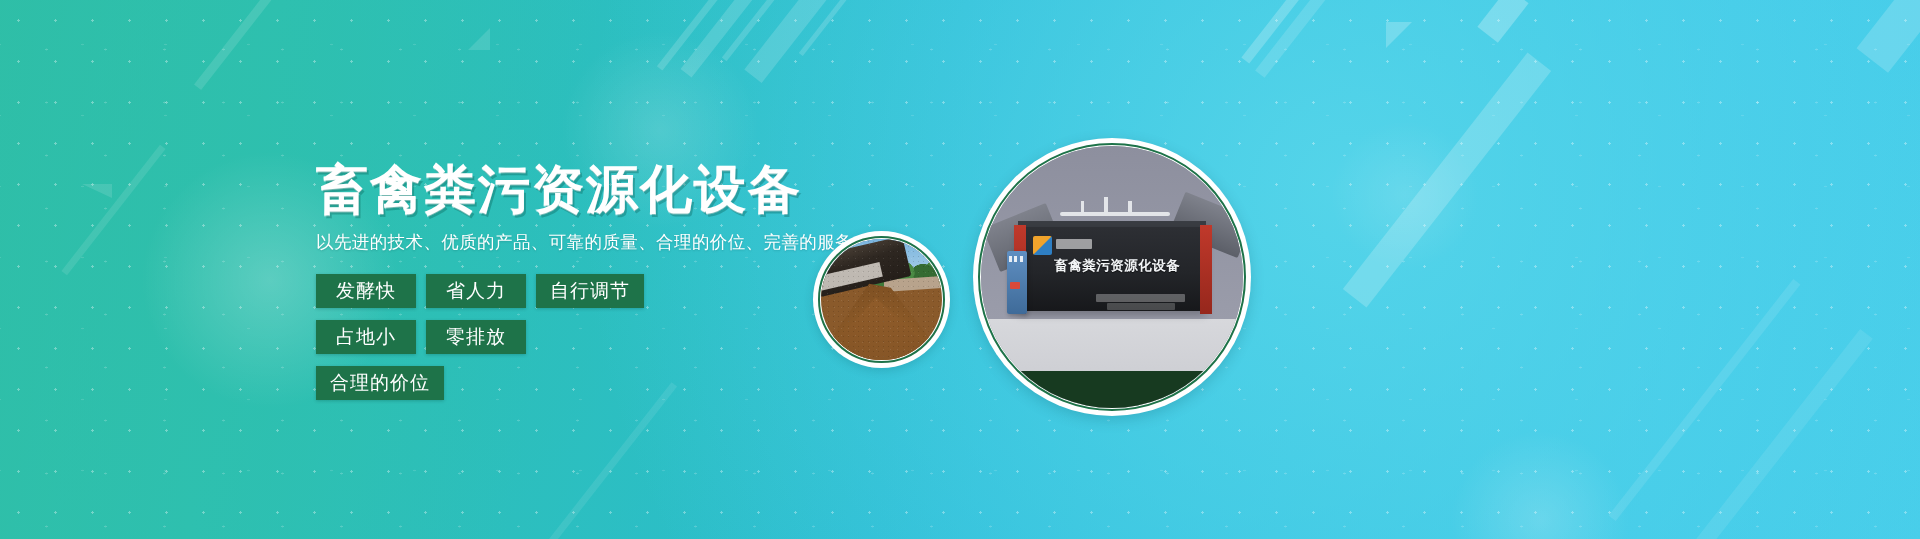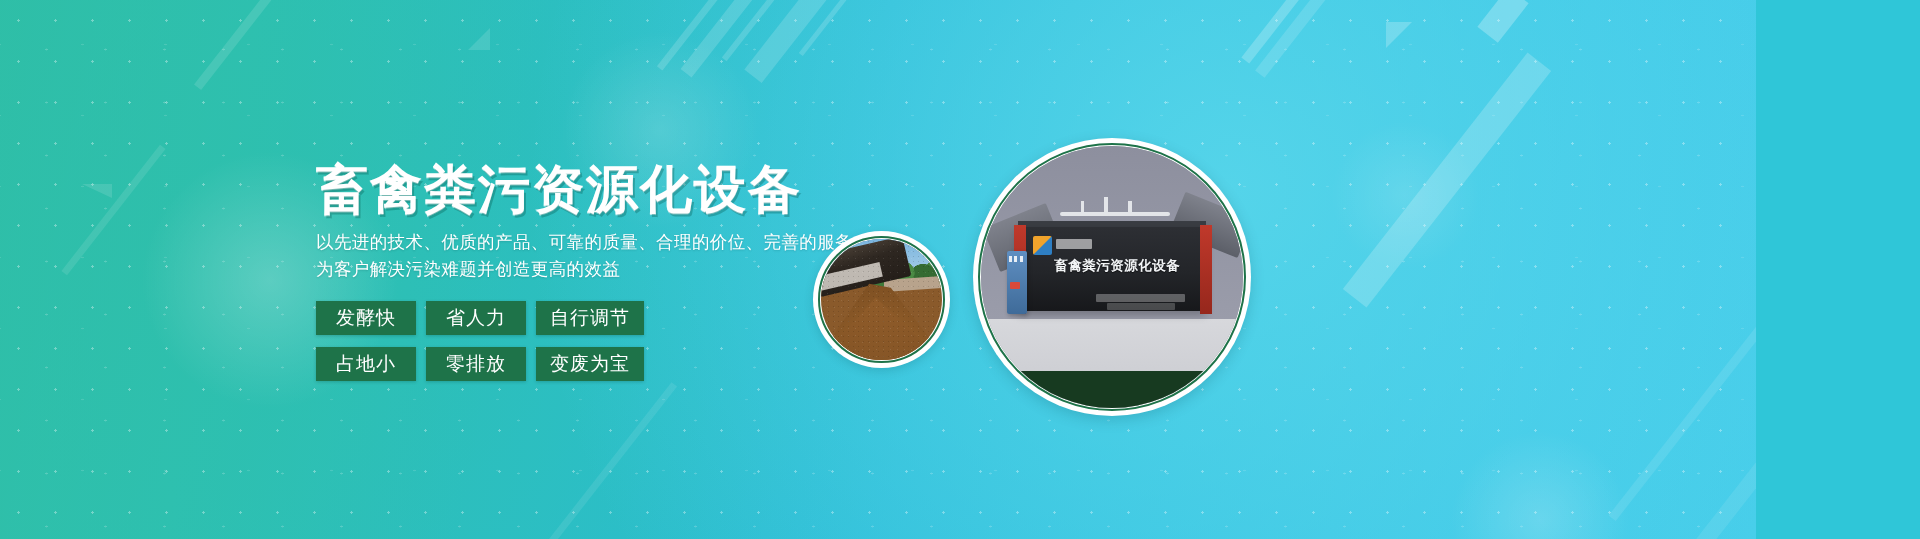--- a/index.html
+++ b/index.html
@@ -2,21 +2,21 @@
 <html><head>
 <meta charset="utf-8">
 <style>
   html,body{margin:0;padding:0;}
   body{
     width:1920px;height:539px;overflow:hidden;
     font-family:"Liberation Sans","DejaVu Sans",sans-serif;
     background:#2fc6d8;
   }
   .banner{
-    position:relative;width:1756px;height:539px;overflow:hidden;
+    position:relative;width:1920px;height:539px;overflow:hidden;
     background:
       radial-gradient(circle at 70% 35%, rgba(90,215,235,.85) 0%, rgba(60,196,222,0) 55%),
       radial-gradient(circle at 8% 45%, rgba(46,190,170,.75) 0%, rgba(46,190,170,0) 48%),
       linear-gradient(100deg,#2fbfa4 0%,#2ec2b4 14%,#2bbfc9 30%,#2bbdd6 48%,#33c3e0 68%,#3fc9e8 86%,#46cdea 100%);
   }
   
   .speckle{
     position:absolute;inset:0;
     background-image:
       radial-gradient(rgba(255,255,255,.40) 1px, transparent 1.2px),
@@ -210,29 +210,28 @@
   <div class="streak s13"></div>
   <div class="streak s14"></div>
   <div class="streak s15"></div>
   <div class="tri t1"></div>
   <div class="tri t2"></div>
   <div class="tri t3"></div>
 
   <div class="copy">
     <h1 class="headline">畜禽粪污资源化设备</h1>
     <p class="sub">以先进的技术、优质的产品、可靠的质量、合理的价位、完善的服务</p>
-    <p class="sub">为客户解决污染难题并创造更高的效益</p>
 
     <div class="badges">
       <div class="badge">发酵快</div>
       <div class="badge">省人力</div>
       <div class="badge">自行调节</div>
       <div class="badge">占地小</div>
       <div class="badge">零排放</div>
-      <div class="badge">变废为宝</div>
+      <div class="badge">合理的价位</div>
     </div>
   </div>
 
   <div class="circle-wrap" id="circle-compost">
     <div class="ring"></div>
     <div class="photo">
       <div class="compost-art">
         <div class="compost-sky"></div>
         <div class="compost-trees"></div>
         <div class="compost-roof"></div>

